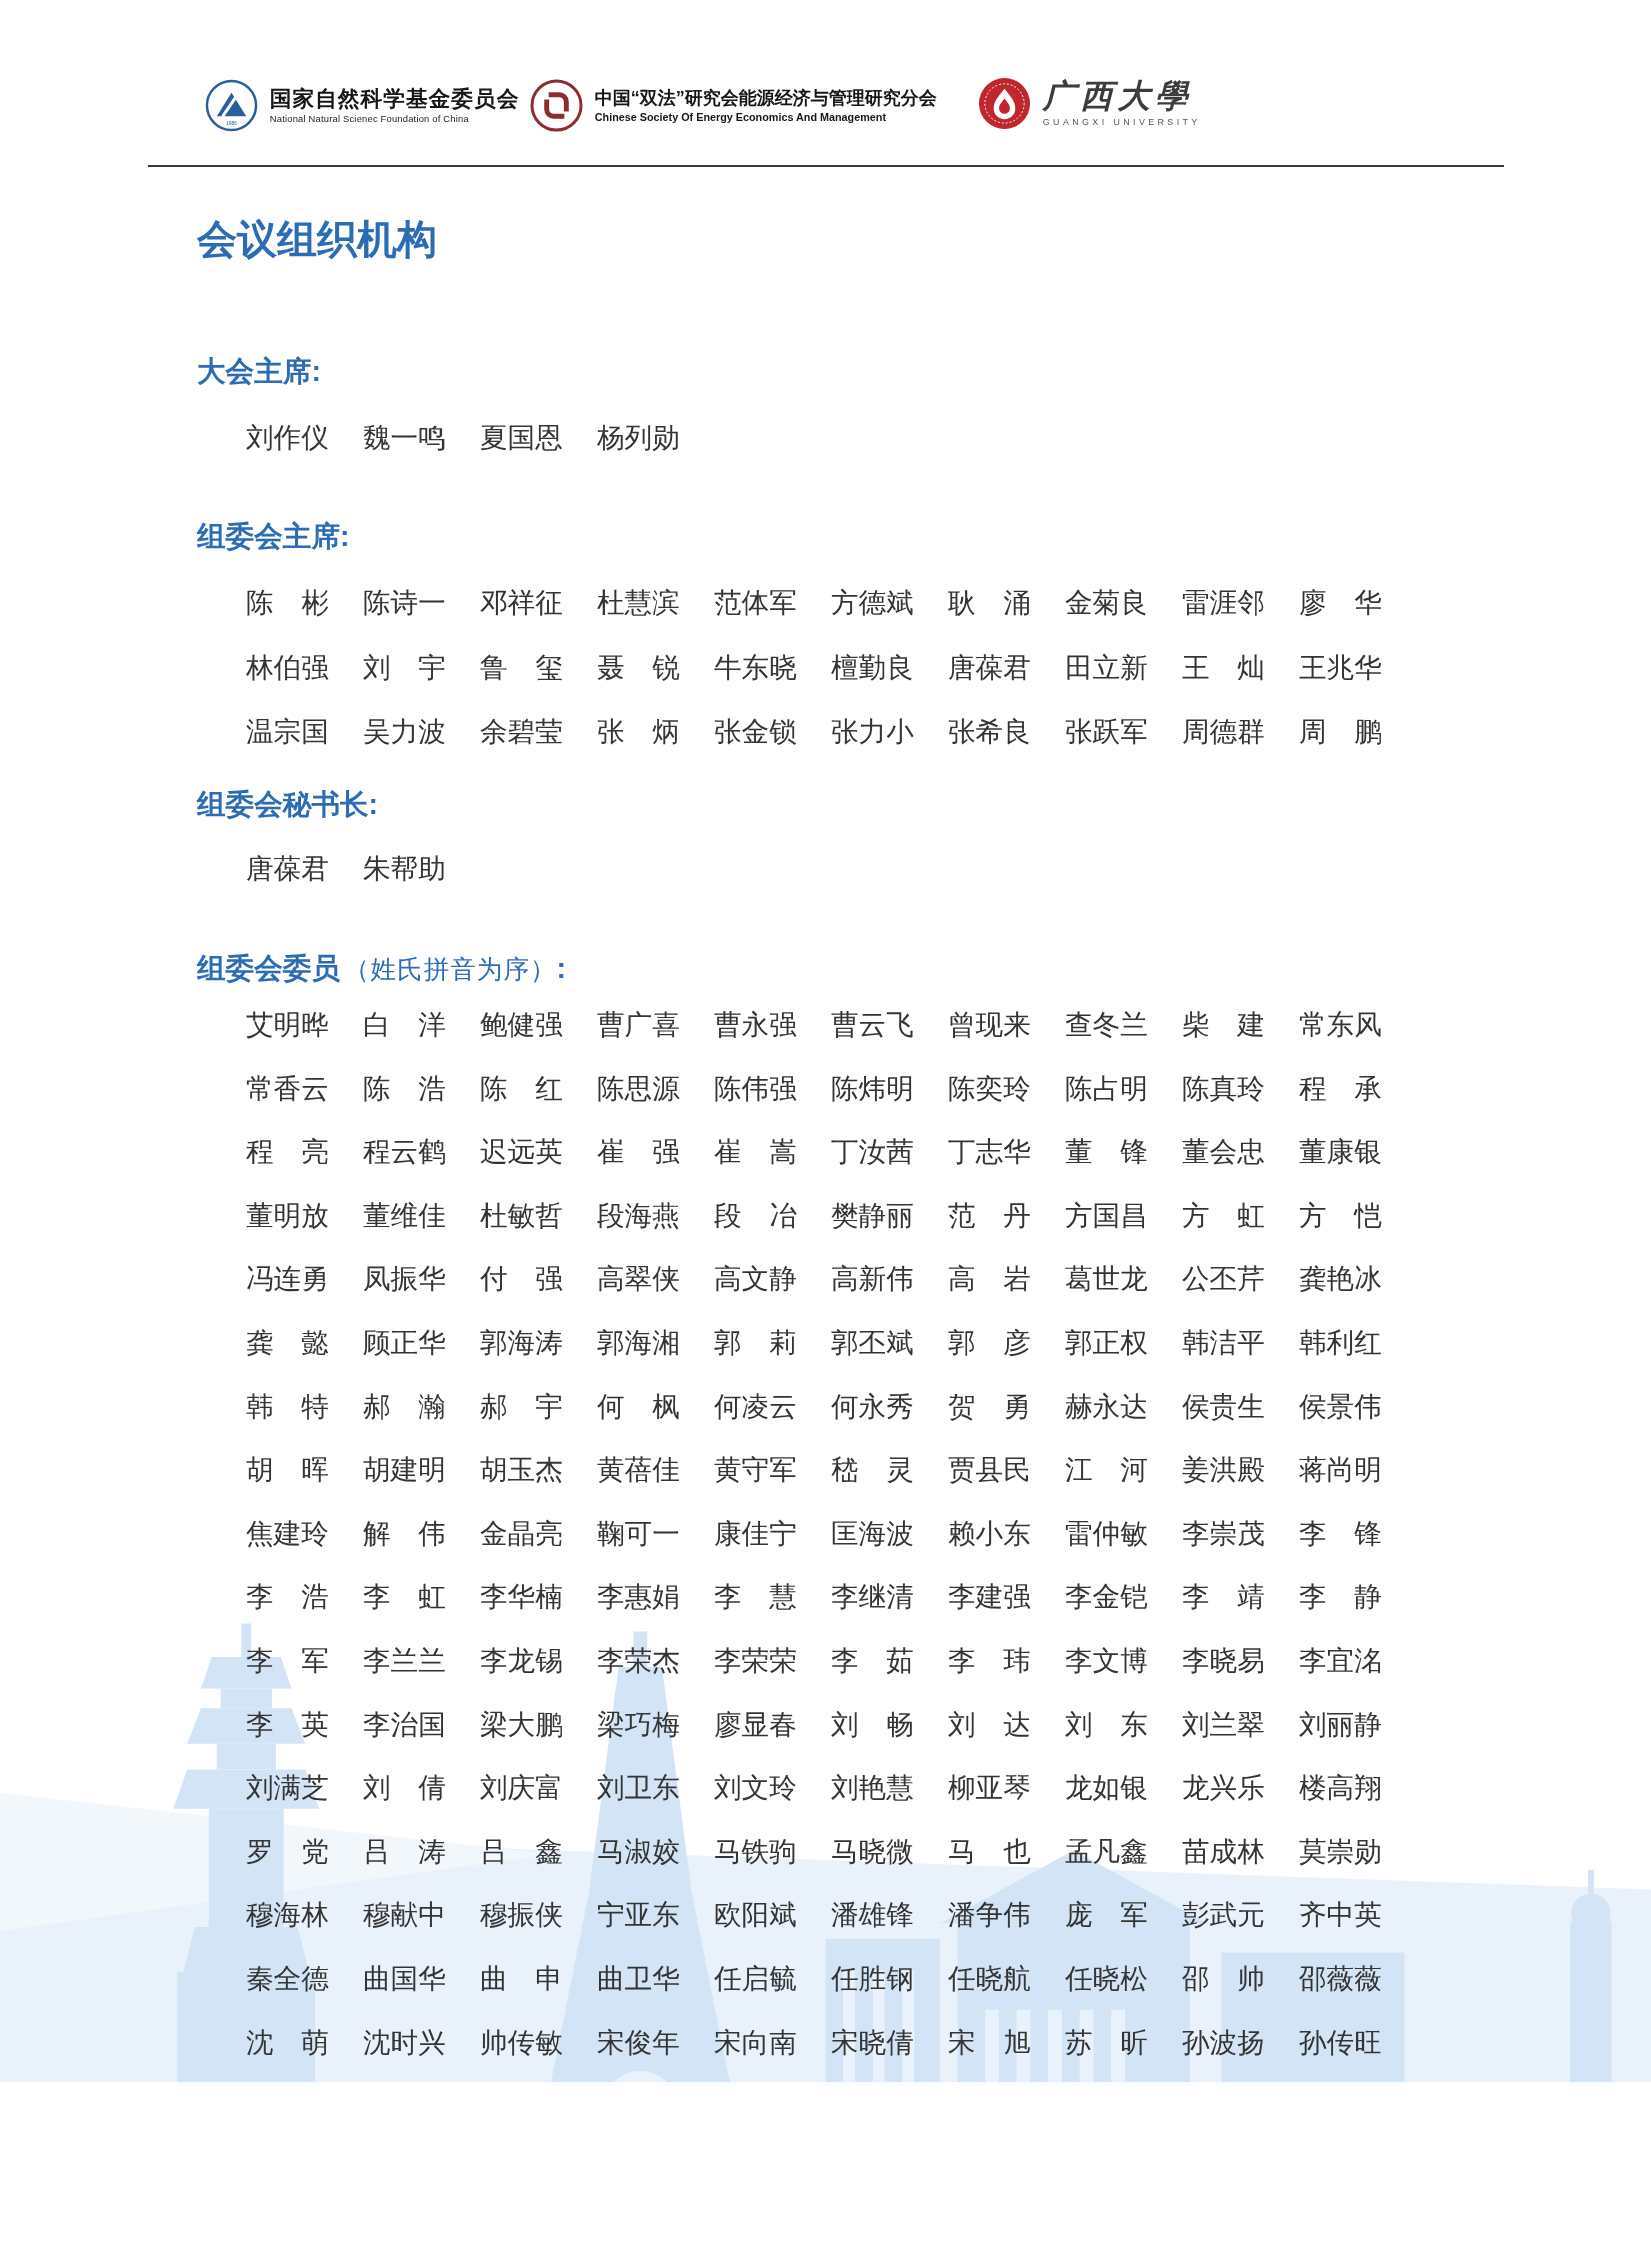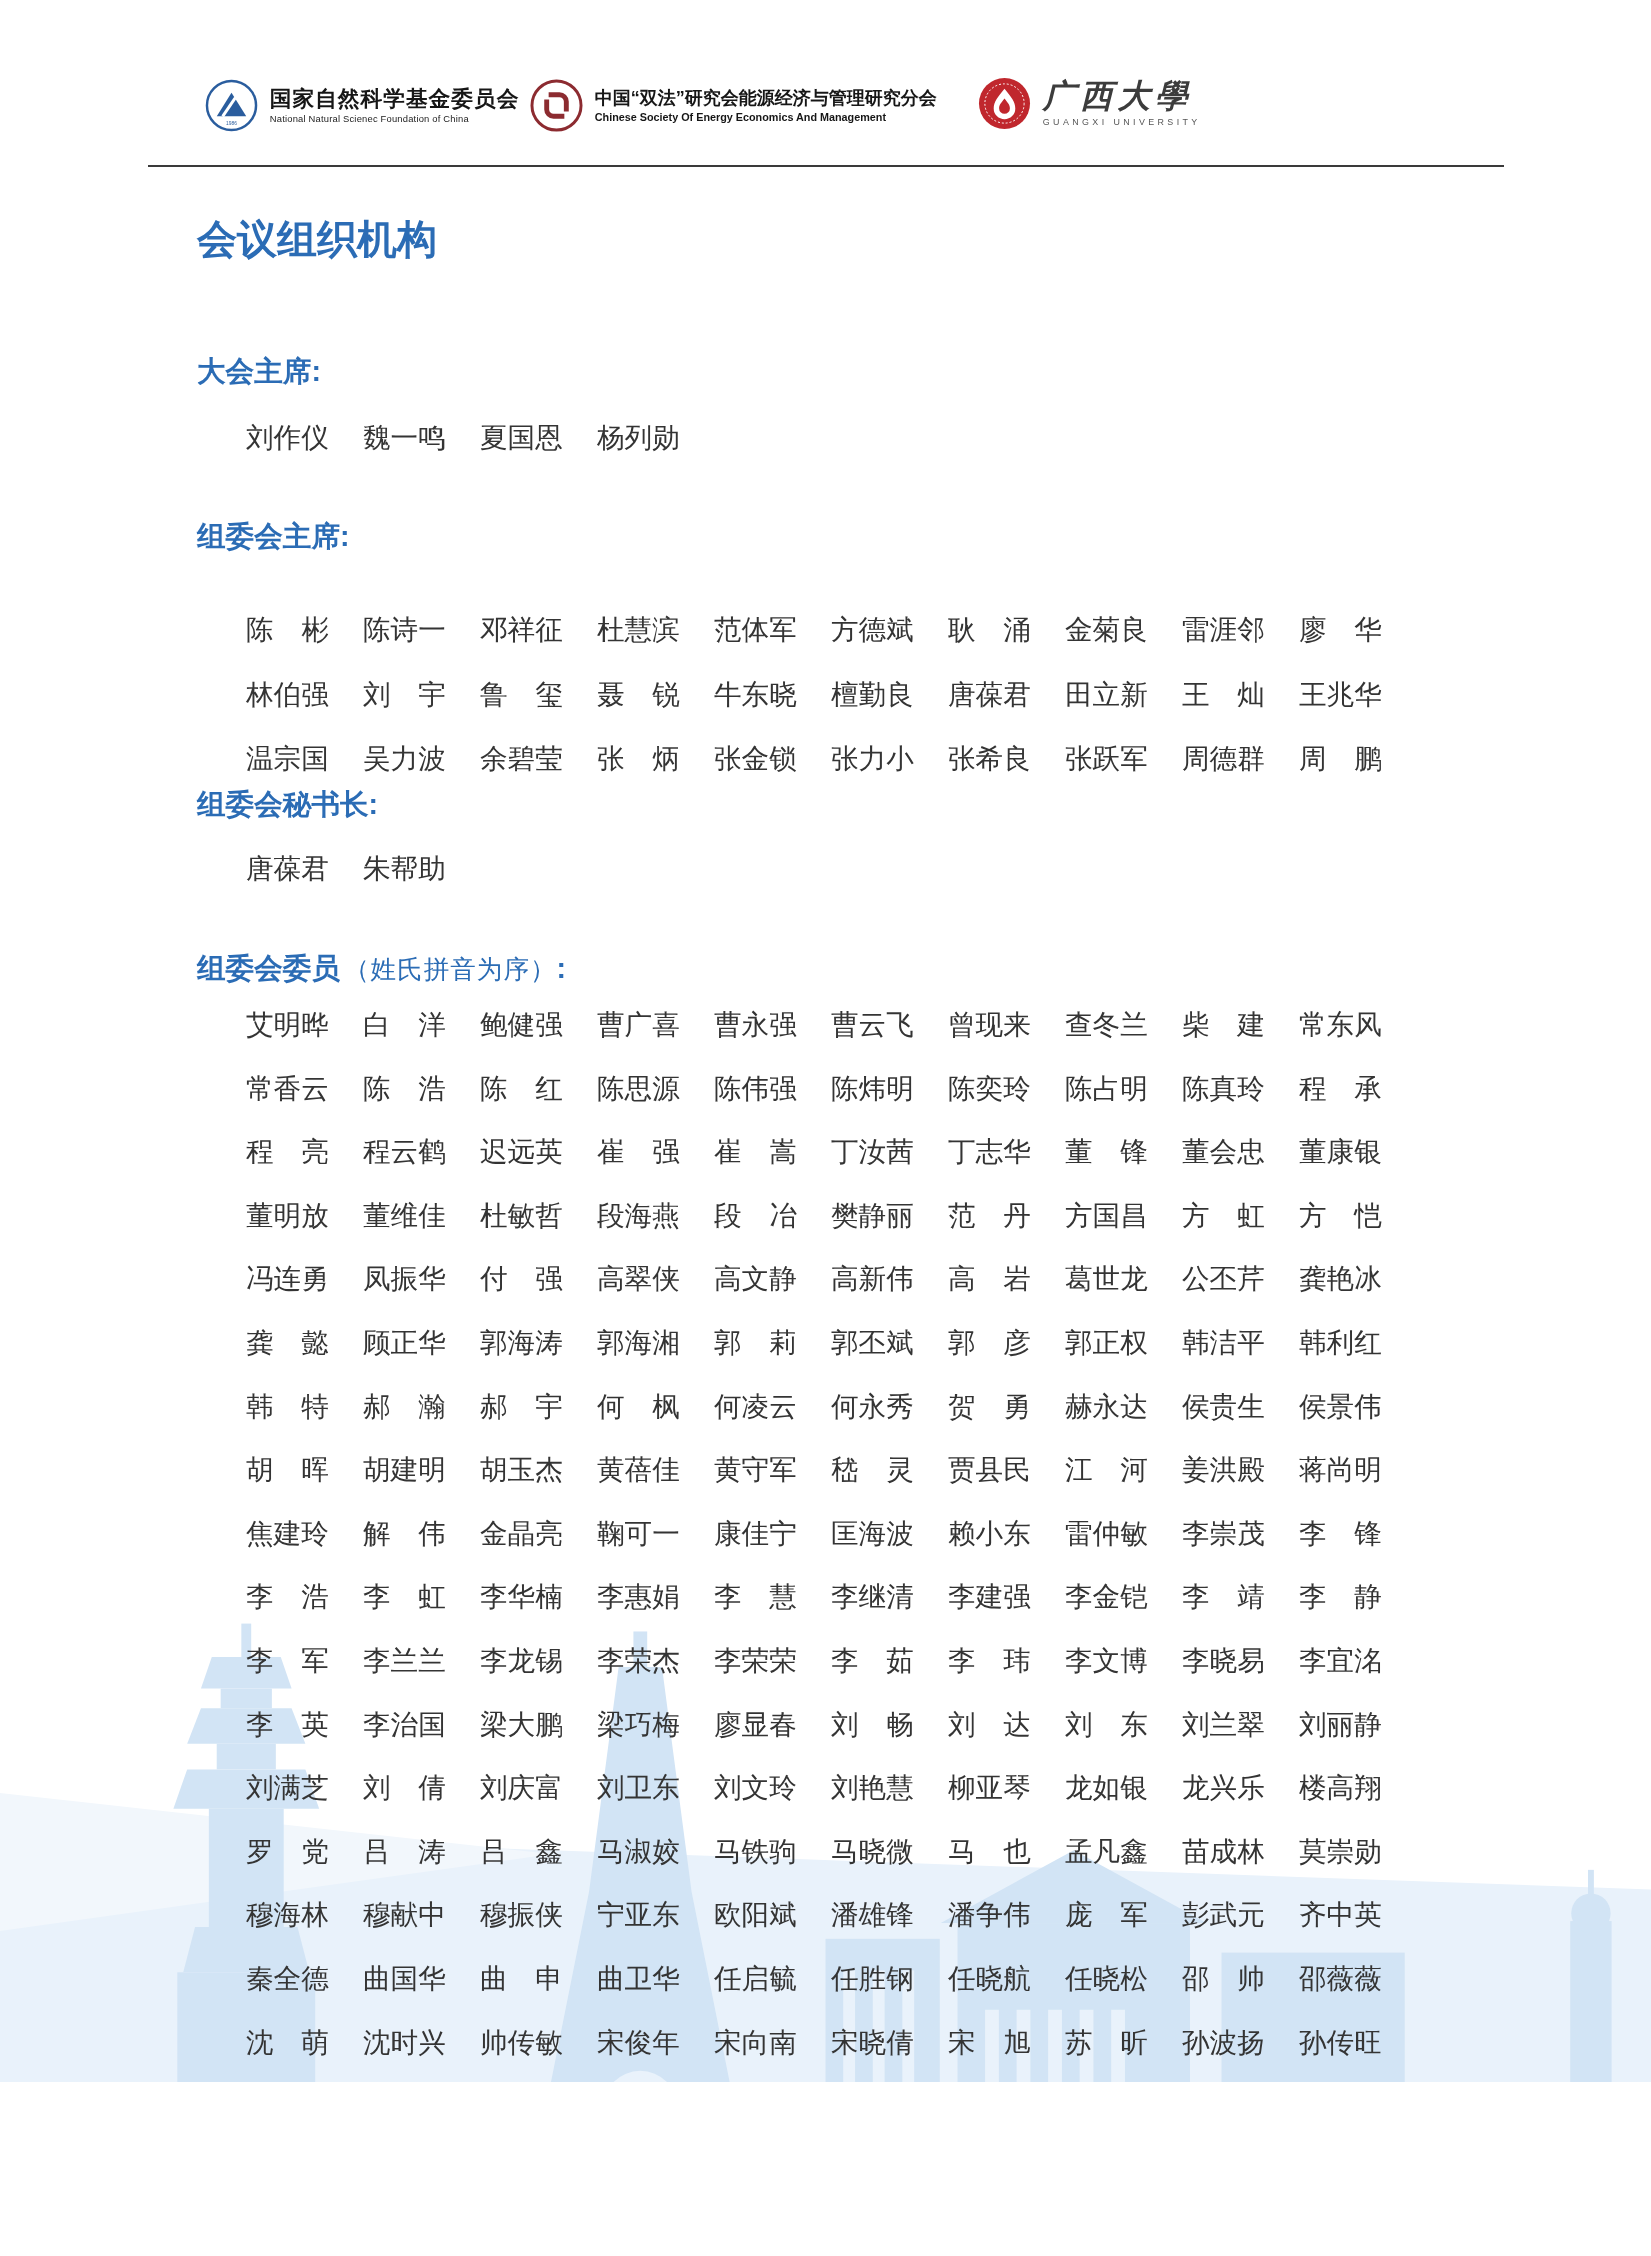--- a/index.html
+++ b/index.html
@@ -30,21 +30,21 @@
   .sec-chairman{top:357px;text-align:center;}
   .sec-chairs{top:522px;}
   .sec-secretary{top:790px;}
   .sec-members{top:954px;}
   .sub-kai{font-family:"Liberation Serif",serif;font-weight:400;font-size:25.6px;
     margin-left:3.9px;letter-spacing:1px;}
   .names{position:absolute;left:246px;display:grid;grid-template-columns:repeat(10,117px);
     font-size:27.6px;line-height:27.6px;color:#343434;z-index:2;}
   .names .name{white-space:pre;}
   .grid-chairman{top:424px;}
-  .grid-chairs{top:616px;row-gap:37px;}
+  .grid-chairs{top:589px;row-gap:37px;}
   .grid-secretary{top:855px;}
   .grid-members{top:1011px;row-gap:36px;}
   
   .skyline{position:absolute;left:0;top:1596px;width:1652px;height:661px;z-index:0;}
   
   .bar{position:absolute;z-index:3;background:linear-gradient(180deg,#2e6cb4 0%,#5d8fc6 45%,rgba(190,215,240,0.12) 96%);}
   .bar-left{left:208px;top:2166px;width:26.6px;height:91px;clip-path:polygon(0 0,100% 10%,100% 100%,0 100%);}
   .bar-mid{left:246px;top:2101px;width:44px;height:156px;clip-path:polygon(0 11%,100% 0,100% 100%,0 100%);}
   .bar-right{left:298px;top:2167px;width:25.6px;height:90px;clip-path:polygon(0 0,100% 11%,100% 100%,0 100%);}
   .pagenum{position:absolute;left:246px;top:2140px;width:44px;text-align:center;

